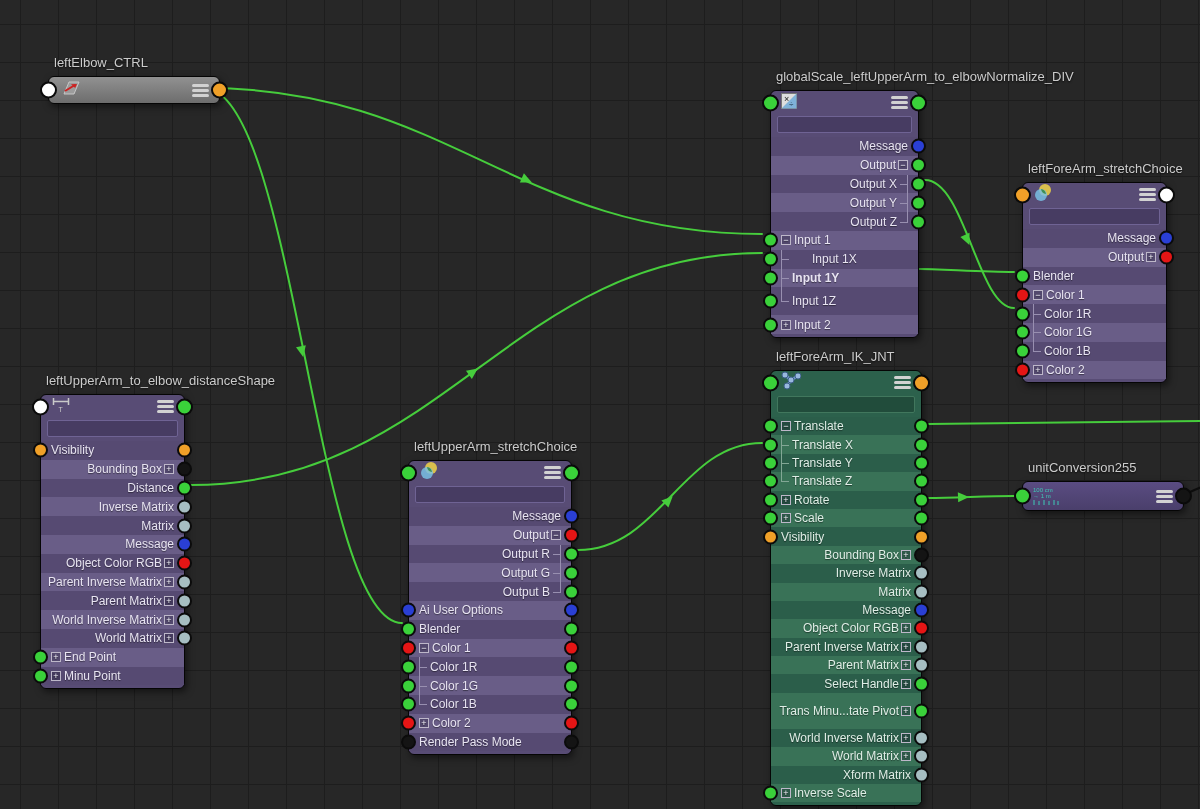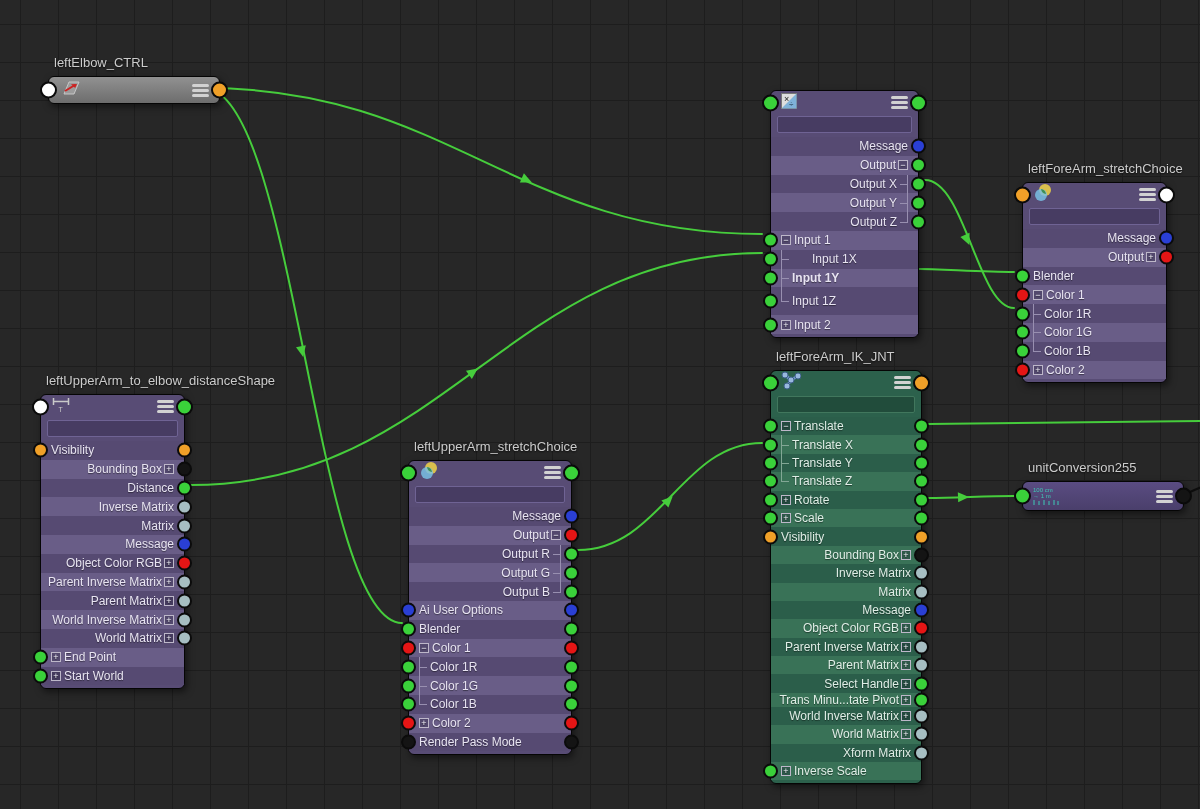--- a/index.html
+++ b/index.html
@@ -99,20 +99,21 @@
           <polygon points="18,5 12,5.2 16.2,9" fill="#c22"></polygon>
         </svg></span>
       <span class="hamburger">
         <i></i>
         <i></i>
         <i></i>
       </span>
       <span class="hport l" style="background: rgb(255, 255, 255);"></span>
       <span class="hport r" style="background: rgb(240, 160, 40);"></span>
     </div>
+    <div class="node-title" style="left: 776px; top: 69px;">globalScale_leftUpperArm_to_elbowNormalize_DIV</div>
     <div class="node expanded theme-purple" style="left: 770px; top: 90px; width: 147px;">
       <div class="node-header">
         <span class="nicon"><svg width="16" height="16">
             <rect x="0.5" y="0.5" width="15" height="15" fill="#dedede" stroke="#777"></rect>
             <polygon points="15.5,0.5 15.5,15.5 0.5,15.5" fill="#7fb2d9"></polygon>
             <text x="3" y="9" font-size="9" fill="#222" font-family="Liberation Sans,sans-serif">×</text>
             <text x="8" y="14" font-size="8" fill="#123" font-family="Liberation Sans,sans-serif">÷</text>
           </svg></span>
         <span class="hamburger">
           <i></i>
@@ -304,21 +305,21 @@
           <span class="port r" style="background: rgb(166, 190, 194);"></span>
         </div>
         <div class="row light al" style="height: 18.8px;">
           <span class="port l" style="background: rgb(58, 209, 58);"></span>
           <span class="pbox">+</span>
           <span class="lbl">End Point</span>
         </div>
         <div class="row dark al" style="height: 18.8px;">
           <span class="port l" style="background: rgb(58, 209, 58);"></span>
           <span class="pbox">+</span>
-          <span class="lbl">Start World</span>
+          <span class="lbl">Minu Point</span>
         </div>
       </div>
     </div>
     <div class="node-title" style="left: 414px; top: 439px;">leftUpperArm_stretchChoice</div>
     <div class="node expanded theme-purple" style="left: 408px; top: 460px; width: 162px;">
       <div class="node-header">
         <span class="nicon"><svg width="20" height="19">
             <circle cx="12" cy="7" r="6" fill="#d9bf4e"></circle>
             <circle cx="8" cy="12" r="6" fill="#79c0e4" fill-opacity="0.85"></circle>
             <path d="M8,6 a6,6 0 0 1 5,5 a6,6 0 0 1 -5,-5" fill="#3f8f55"></path>
@@ -501,21 +502,21 @@
         <div class="row light ar" style="height: 18.4px;">
           <span class="lbl">Parent Matrix</span>
           <span class="pbox">+</span>
           <span class="port r" style="background: rgb(166, 190, 194);"></span>
         </div>
         <div class="row dark ar" style="height: 18.4px;">
           <span class="lbl">Select Handle</span>
           <span class="pbox">+</span>
           <span class="port r" style="background: rgb(58, 209, 58);"></span>
         </div>
-        <div class="row light ar" style="height: 14px; padding-left: 28px;">
+        <div class="row light ar" style="height: 36px; padding-left: 28px;">
           <span class="lbl">Trans Minu...tate Pivot</span>
           <span class="pbox">+</span>
           <span class="port r" style="background: rgb(58, 209, 58);"></span>
         </div>
         <div class="row dark ar" style="height: 18.4px;">
           <span class="lbl">World Inverse Matrix</span>
           <span class="pbox">+</span>
           <span class="port r" style="background: rgb(166, 190, 194);"></span>
         </div>
         <div class="row light ar" style="height: 18.4px;">

